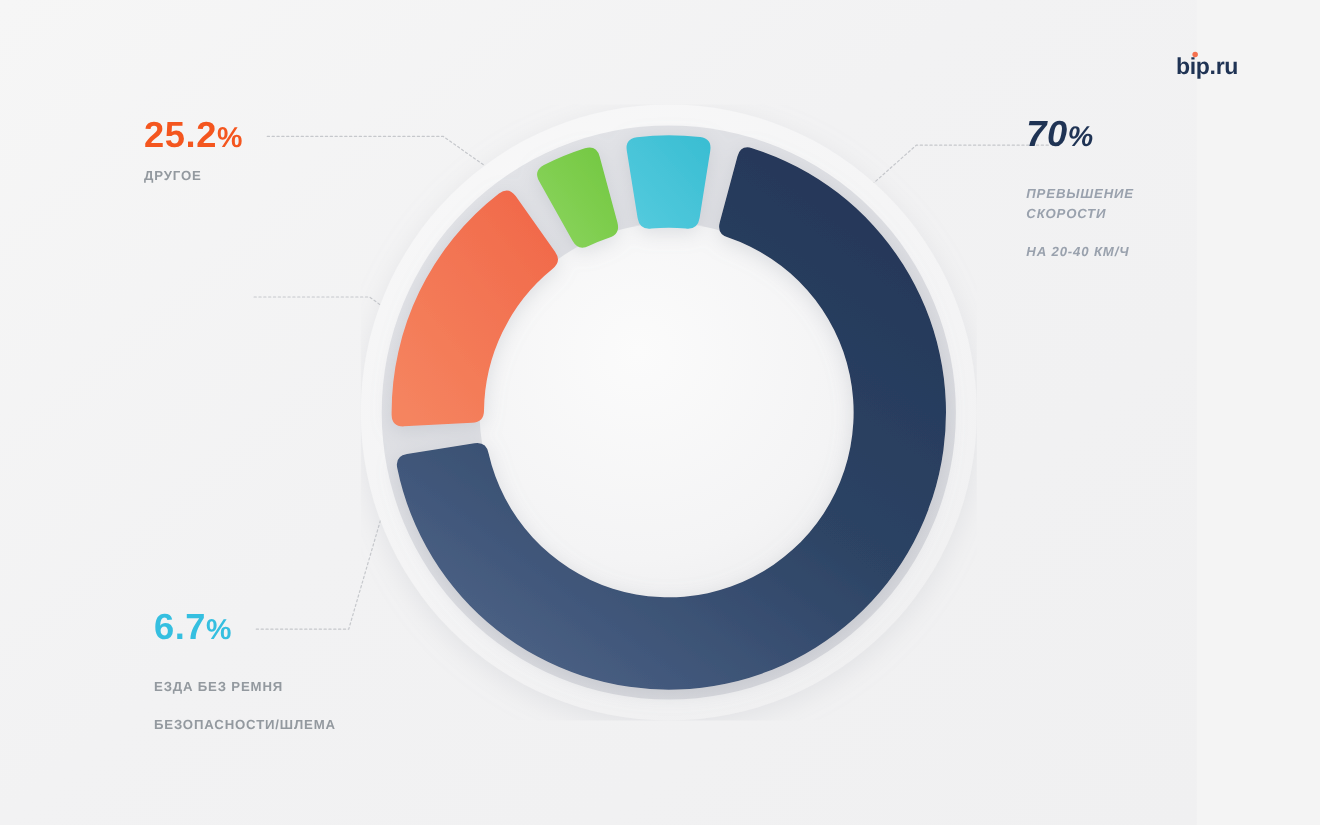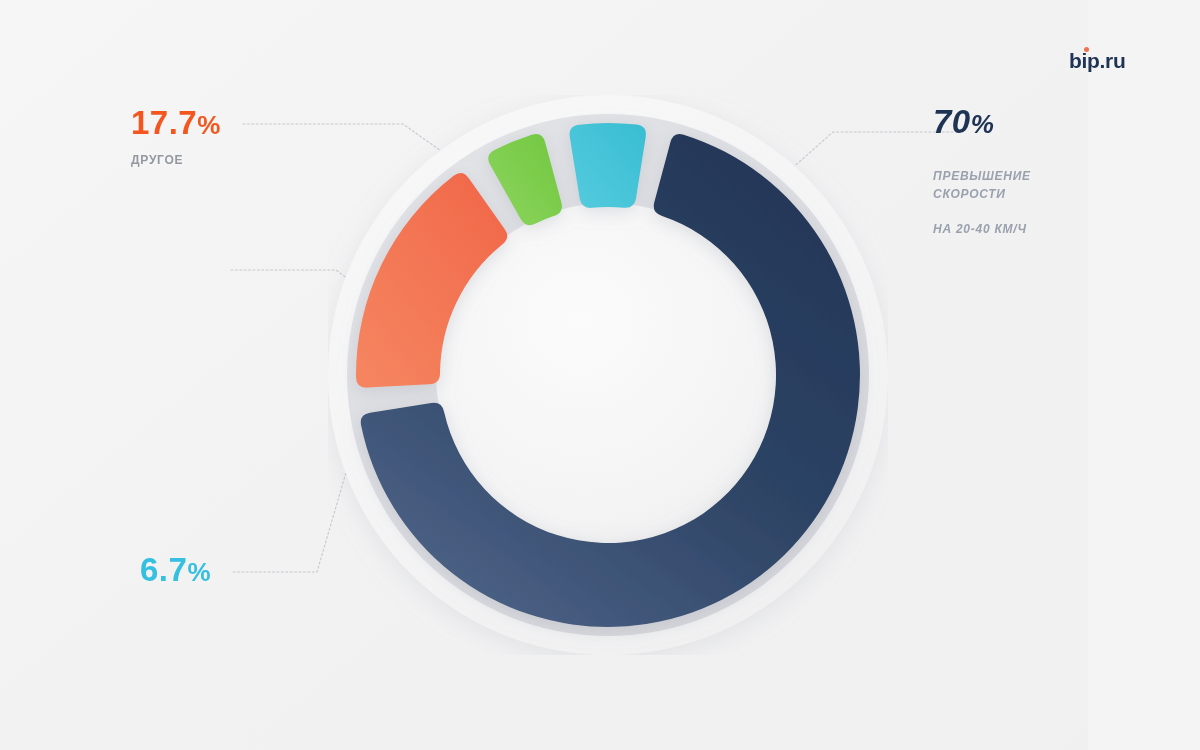--- a/index.html
+++ b/index.html
@@ -155,29 +155,33 @@
           <path d="M 342.3753898697075 47.21187586433453 Q 345.22239936583526 36.586691775154776 355.7820823403594 39.66465928590736 A 252 252 0 1 1 33.059856818780275 330.24505633033664 Q 31.102538170025298 319.4214851901382 41.967109916571815 317.7007060746957 L 103.20378703347035 308.00176924220136 Q 114.06835878001687 306.2809901267588 116.14346695480947 317.0814856553832 A 168 168 0 1 0 334.0060209926424 120.91716089866176 Q 323.4815995772235 117.72446118343652 326.32860907335123 107.09927709425676 Z" fill="url(#navyGrad)"></path>
           <path d="M 39.330282124147715 292.61296545454945 Q 28.34535724184738 293.18866097322183 28.009556805553643 282.1946614013332 A 252 252 0 0 1 125.6134396312244 80.82974625336641 Q 134.45167873758874 74.28250881926954 140.80497847523367 83.26224057715856 L 176.6144860874142 133.875274121624 Q 182.96778582505914 142.85500587951302 174.20238954116456 149.49764131939793 A 168 168 0 0 0 112.01445095664215 277.7965226115035 Q 112.2302381612316 288.79244064881453 101.24531327893129 289.36813616748697 Z" fill="url(#orangeGrad)"></path>
           <path d="M 162.13219902655266 69.7901489137966 Q 156.75234089083514 60.195508407787344 166.4613336582343 55.026732153944124 A 252 252 0 0 1 203.7147270757565 39.82390390616786 Q 214.26794041494583 36.723827014015 217.13719698413468 47.34302504118102 L 233.30937037410834 107.19668664884401 Q 236.17862694329722 117.81588467601 225.66091538026745 121.030619669417 A 168 168 0 0 0 207.59874371561855 128.4016553901616 Q 197.83489392722345 133.46367227185823 192.4550357915059 123.86903176584894 Z" fill="url(#greenGrad)"></path>
           <path d="M 241.80084205744566 42.04659209736084 Q 240.05731202687264 31.185648168194717 250.95285441870612 29.679678544511432 A 252 252 0 0 1 308.52281260179586 29.61939140324216 Q 319.4214851901381 31.10253817002527 317.7007060746956 41.967109916571786 L 308.0017692422013 103.20378703347035 Q 306.28099012675875 114.06835878001687 295.36786478386665 112.70436726565518 A 168 168 0 0 0 264.2817860239282 112.73692054310843 Q 253.37154135124842 114.12376544546316 251.6280113206754 103.26282151629704 Z" fill="url(#cyanGrad)"></path>
         </g>
     </svg>
   </div>
 
   <div class="callout c-other">
     <div class="pct">
-      <span>17.7</span><span class="sym">%</span>
+      <span>25.2</span><span class="sym">%</span>
     </div>
     <div class="desc">ДРУГОЕ</div>
   </div>
 
 
   <div class="callout c-belt">
     <div class="pct">
       <span>6.7</span><span class="sym">%</span>
+    </div>
+    <div class="desc">
+      <span>ЕЗДА БЕЗ РЕМНЯ</span><br>
+      <span>БЕЗОПАСНОСТИ/ШЛЕМА</span>
     </div>
   </div>
 
   <div class="callout c-speed">
     <div class="pct">
       <span>70</span><span class="sym">%</span>
     </div>
     <div class="desc">
       <span>ПРЕВЫШЕНИЕ СКОРОСТИ</span><br>
       <span>НА 20-40 КМ/Ч</span>

